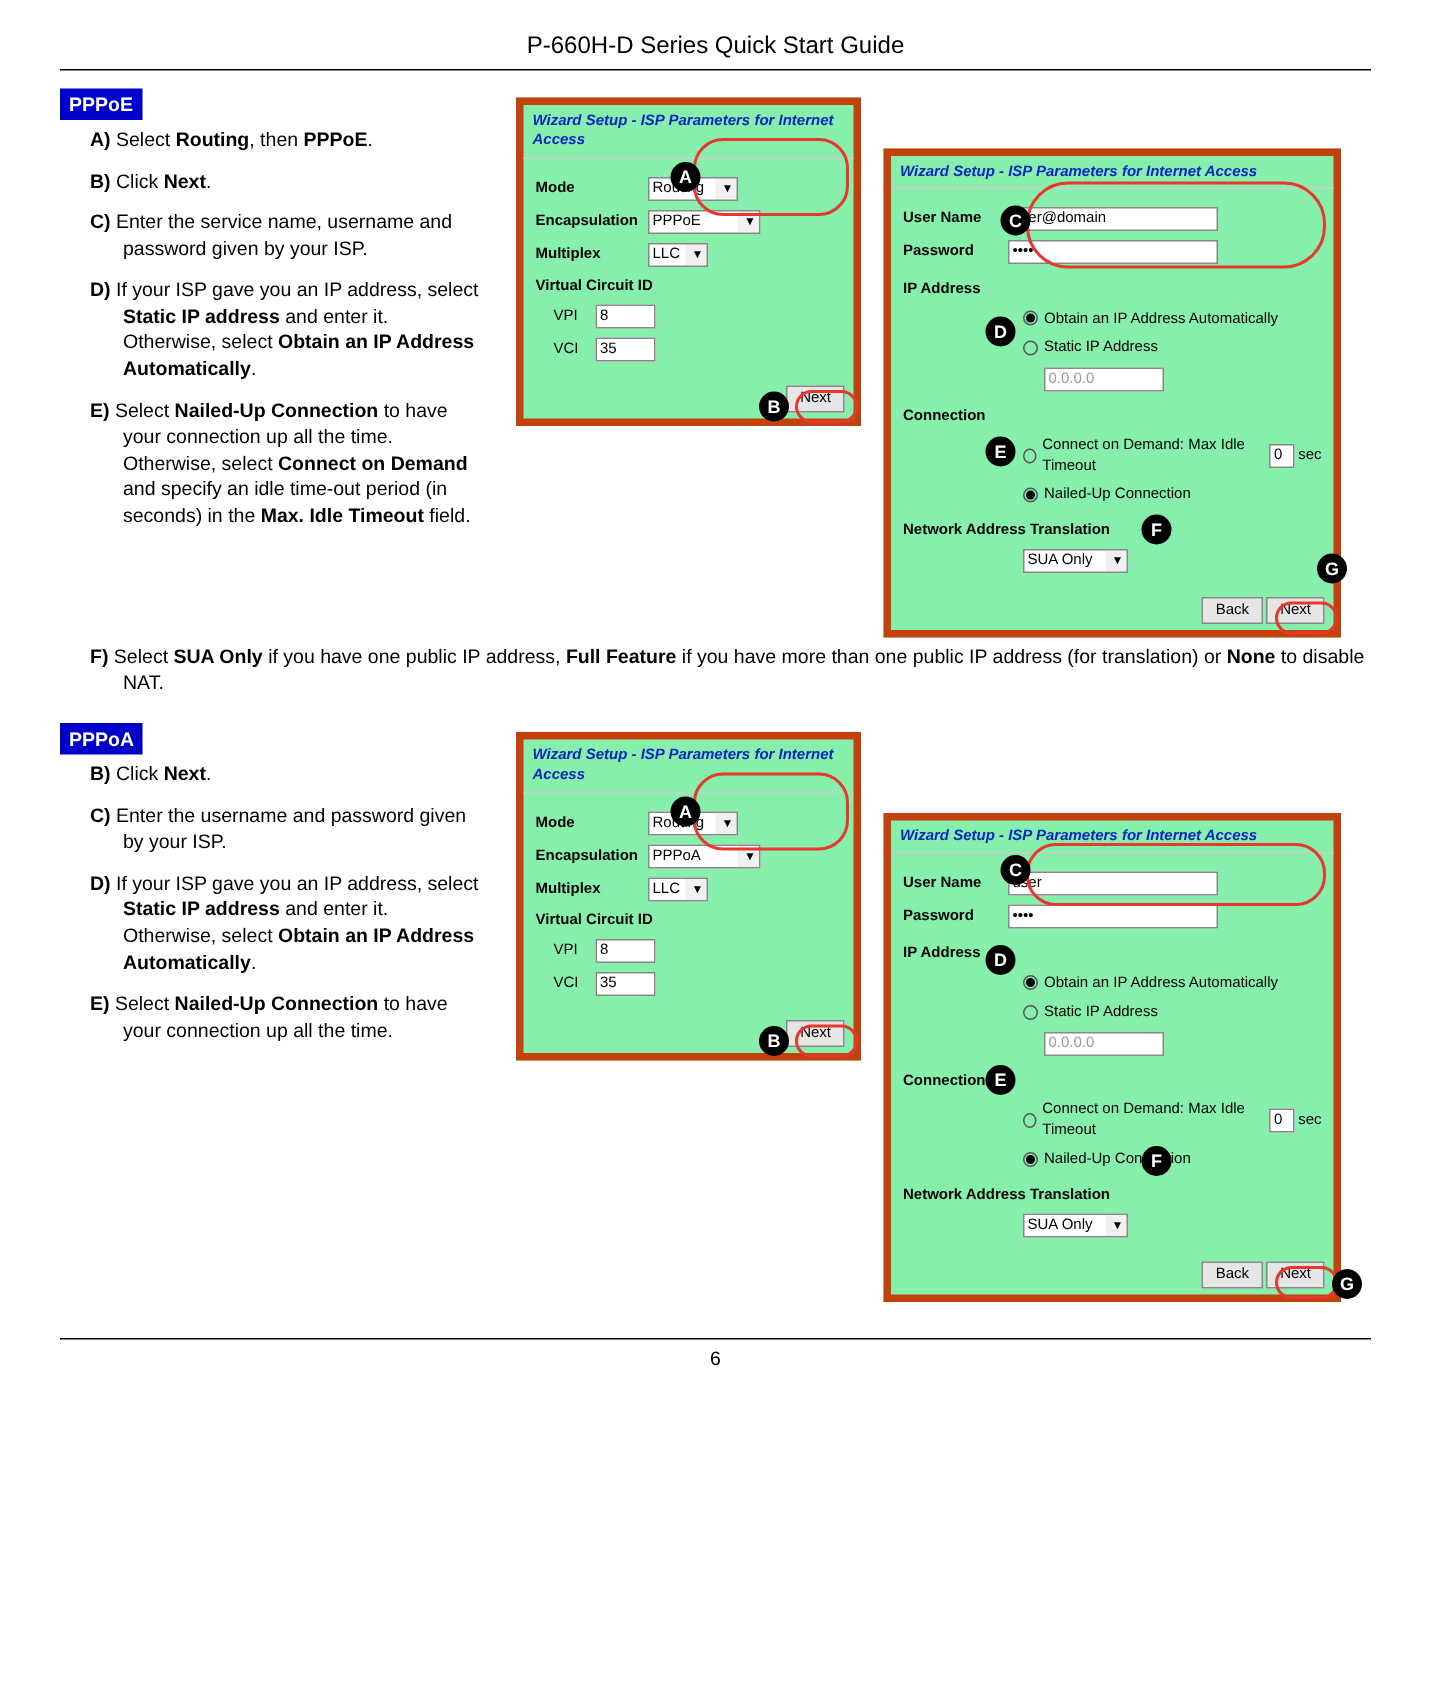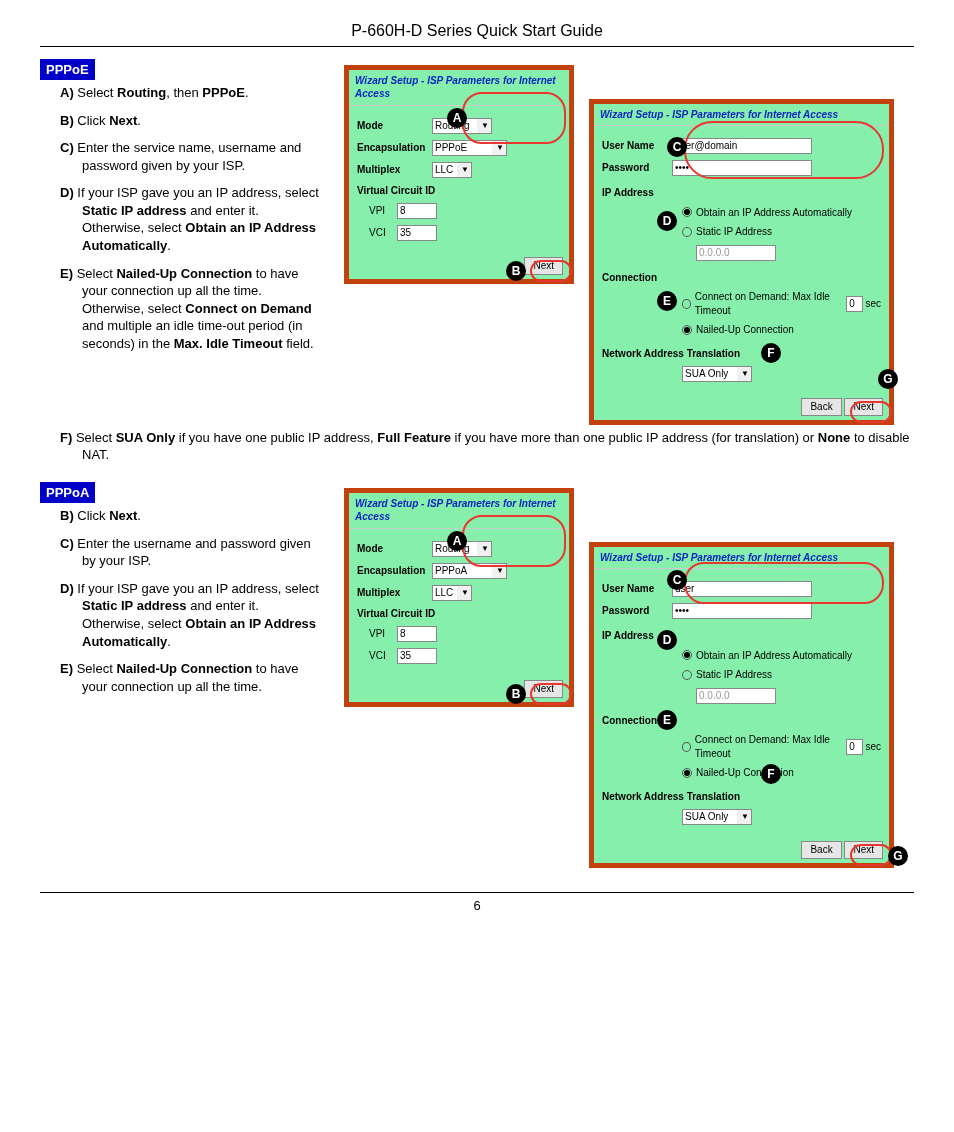--- a/index.html
+++ b/index.html
@@ -130,21 +130,21 @@
       <span class="lettercircle" style="top:270px; right:-4px;">G</span>
       <span class="redcircle" style="bottom:2px; right:2px; width:42px; height:22px; border-radius:11px;"></span>
     </div>
   </div>
 
   <ol class="steps" style="width:260px;">
     <li><span class="bullet">A)</span> <span>Select </span><b>Routing</b><span>, then </span><b>PPPoE</b><span>.</span></li>
     <li><span class="bullet">B)</span> <span>Click </span><b>Next</b><span>.</span></li>
     <li><span class="bullet">C)</span> <span>Enter the service name, username and password given by your ISP.</span></li>
     <li><span class="bullet">D)</span> <span>If your ISP gave you an IP address, select </span><b>Static IP address</b><span> and enter it. Otherwise, select </span><b>Obtain an IP Address Automatically</b><span>.</span></li>
-    <li><span class="bullet">E)</span> <span>Select </span><b>Nailed-Up Connection</b><span> to have your connection up all the time. Otherwise, select </span><b>Connect on Demand</b><span> and multiple an idle time-out period (in seconds) in the </span><b>Max. Idle Timeout</b><span> field.</span></li>
+    <li><span class="bullet">E)</span> <span>Select </span><b>Nailed-Up Connection</b><span> to have your connection up all the time. Otherwise, select </span><b>Connect on Demand</b><span> and specify an idle time-out period (in seconds) in the </span><b>Max. Idle Timeout</b><span> field.</span></li>
   </ol>
   <div class="clear"></div>
   <ol class="steps">
     <li><span class="bullet">F)</span> <span>Select </span><b>SUA Only</b><span> if you have one public IP address, </span><b>Full Feature</b><span> if you have more than one public IP address (for translation) or </span><b>None</b><span> to disable NAT.</span></li>
   </ol>
 </div>
 
 <div class="content-row">
   <span class="section-badge">PPPoA</span>
 

